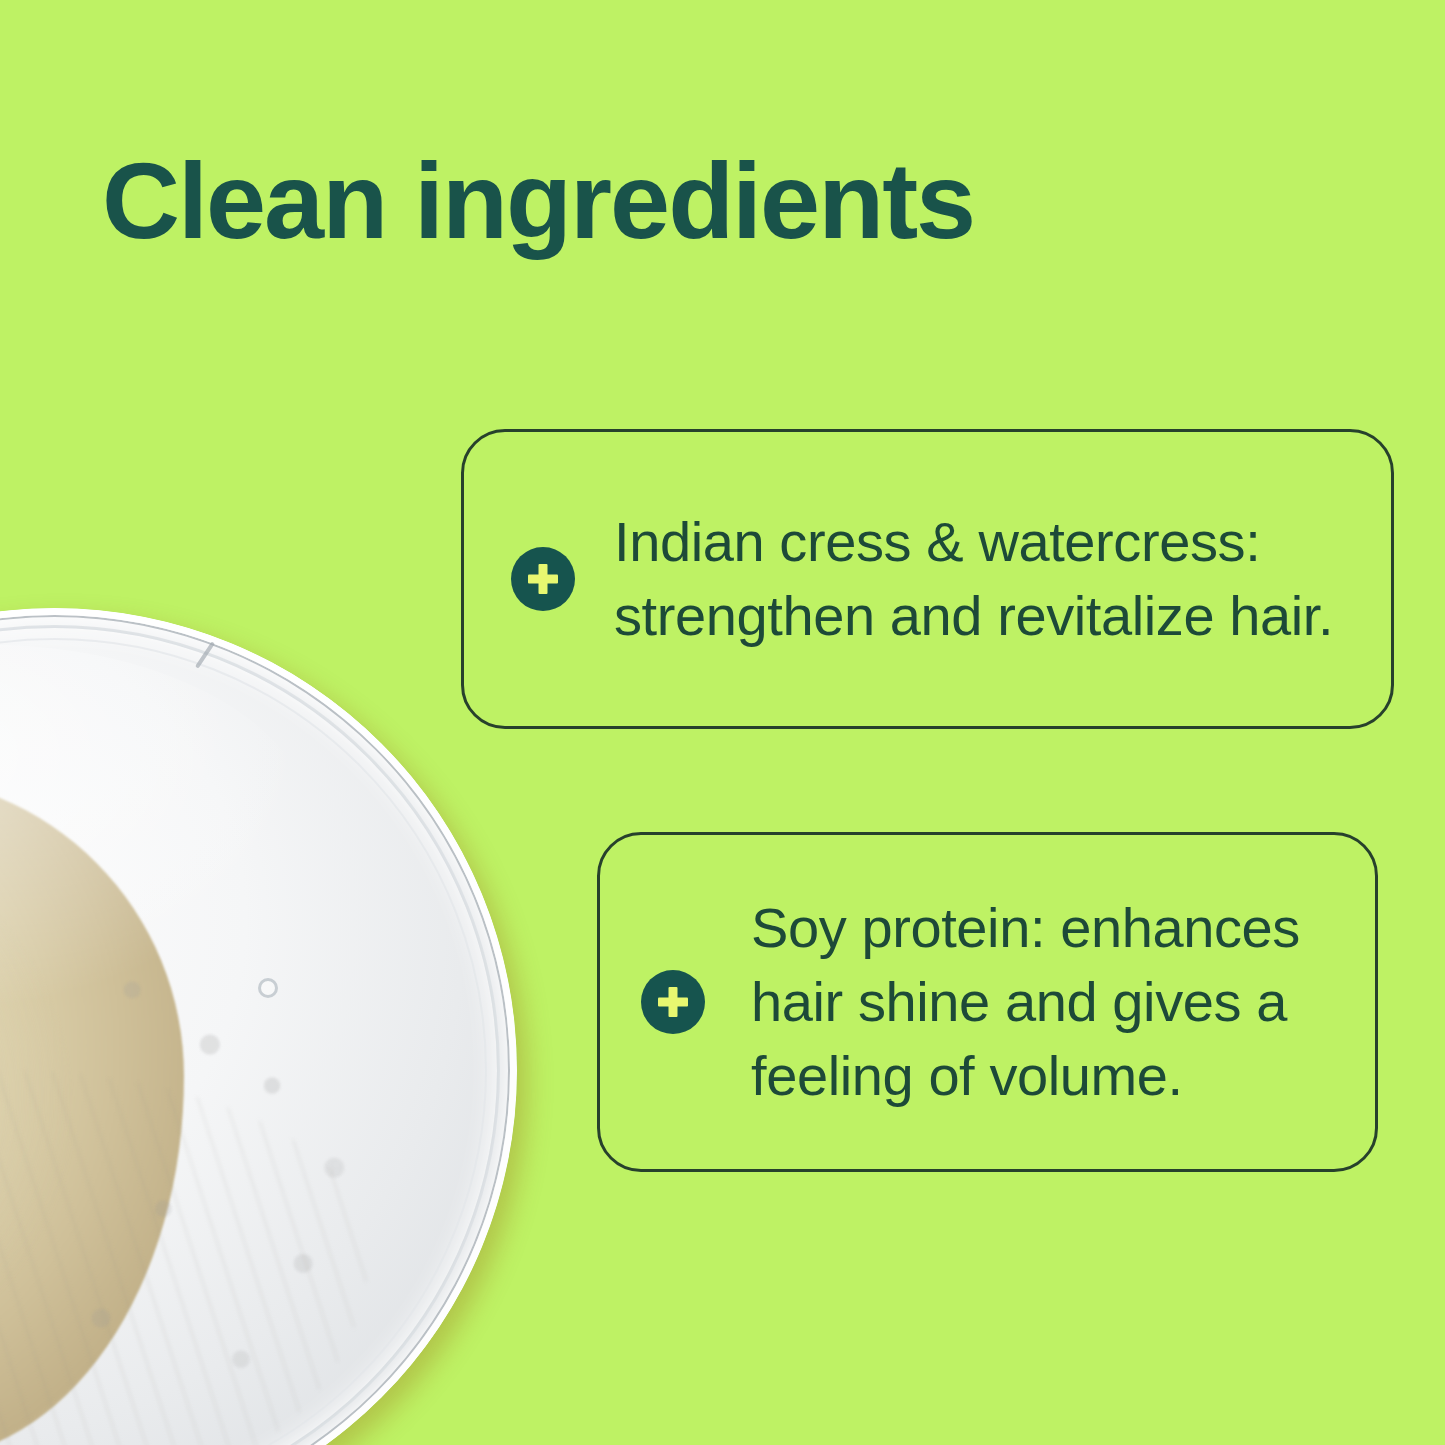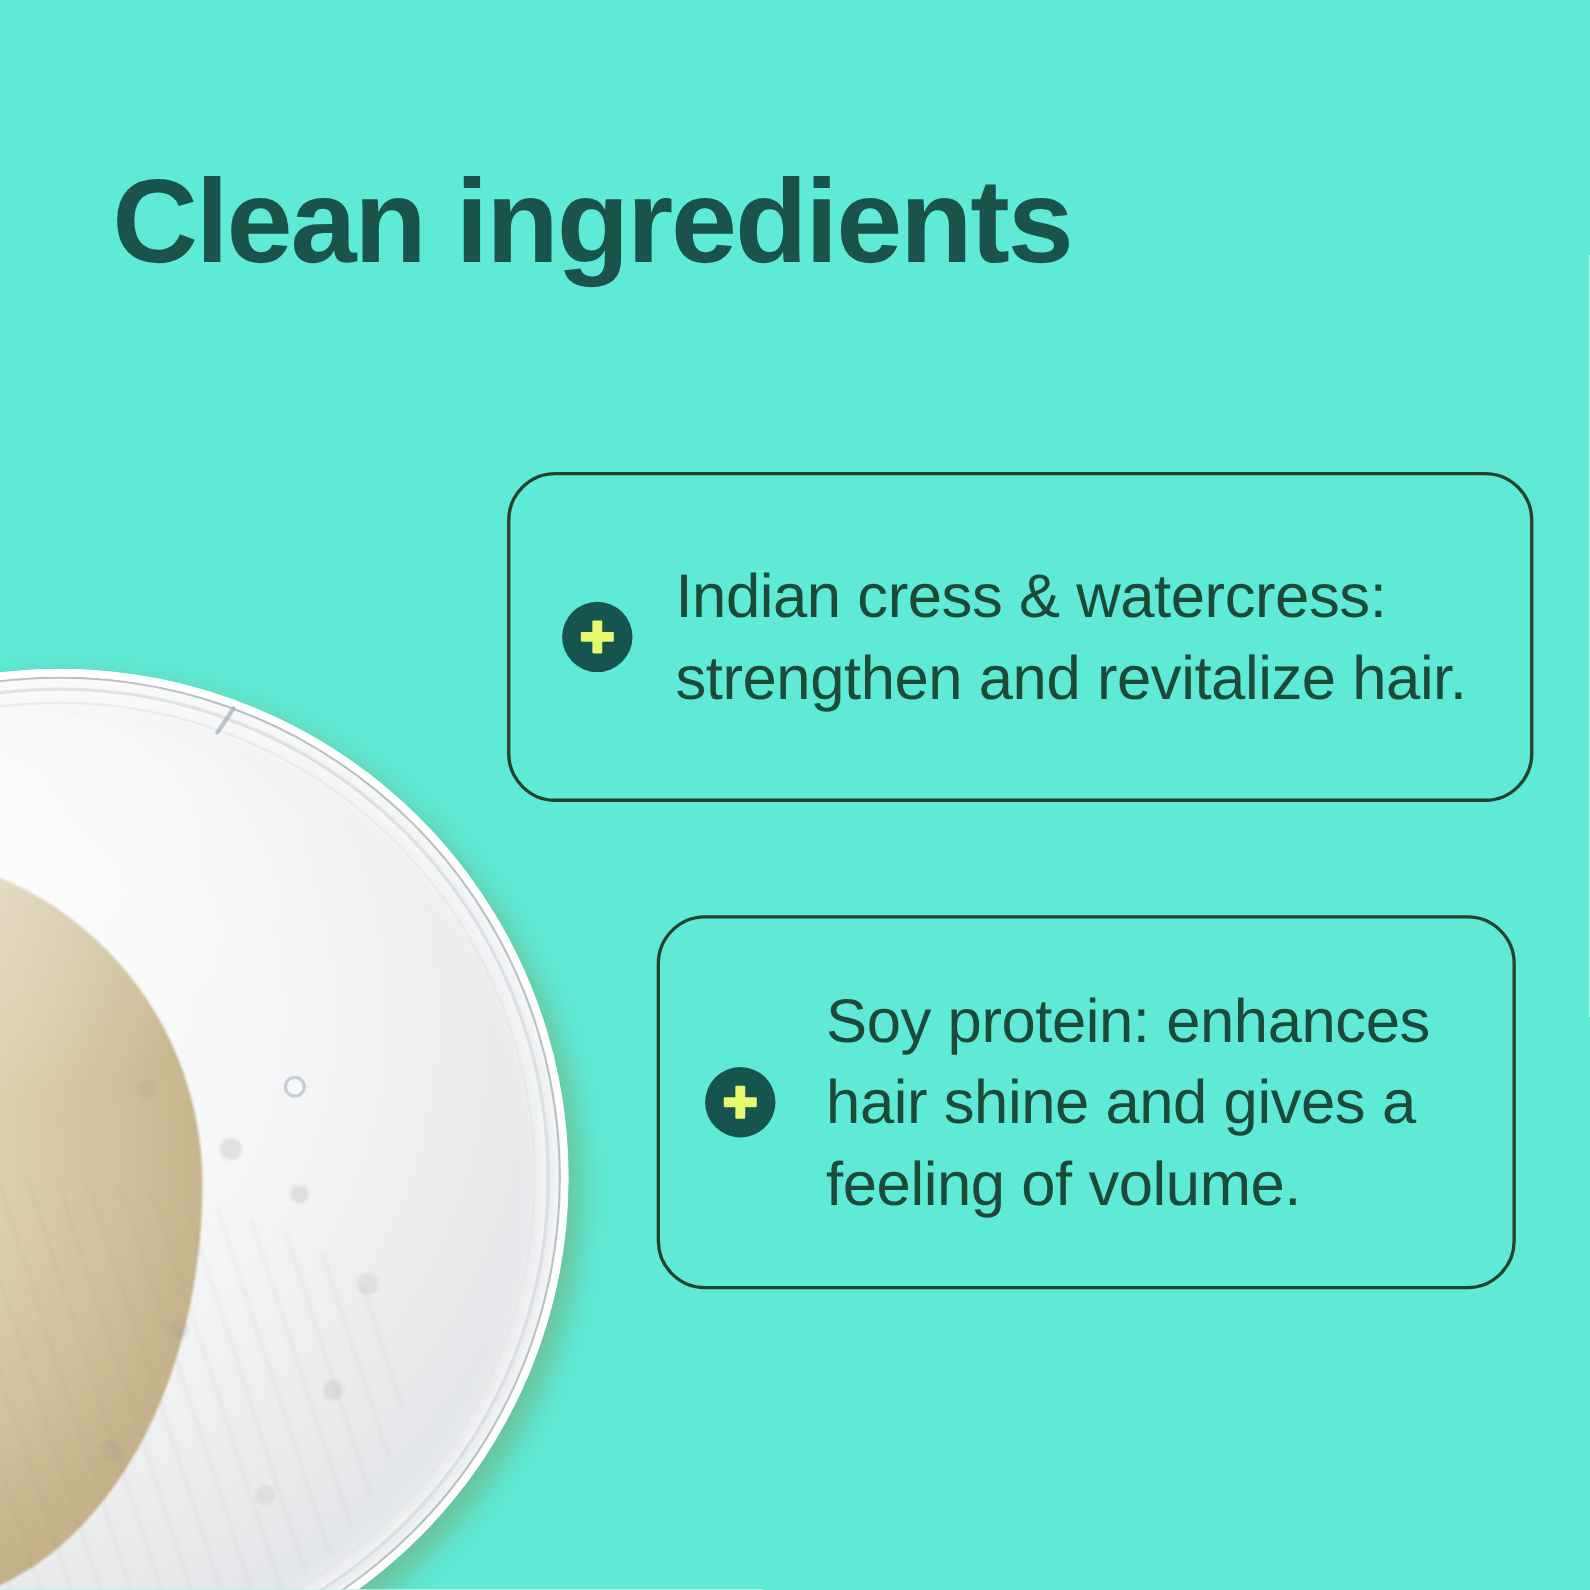--- a/index.html
+++ b/index.html
@@ -4,21 +4,21 @@
 <style>
   html, body {
     margin: 0;
     padding: 0;
     background: #ffffff;
   }
   #stage {
     position: relative;
     width: 1445px;
     height: 1445px;
-    background: #5eead4;
+    background: #bef264;
     overflow: hidden;
     font-family: "Liberation Sans", sans-serif;
   }
 
   
   #page-title {
     position: absolute;
     left: 102px;
     top: 72px;
     font-size: 108px;

